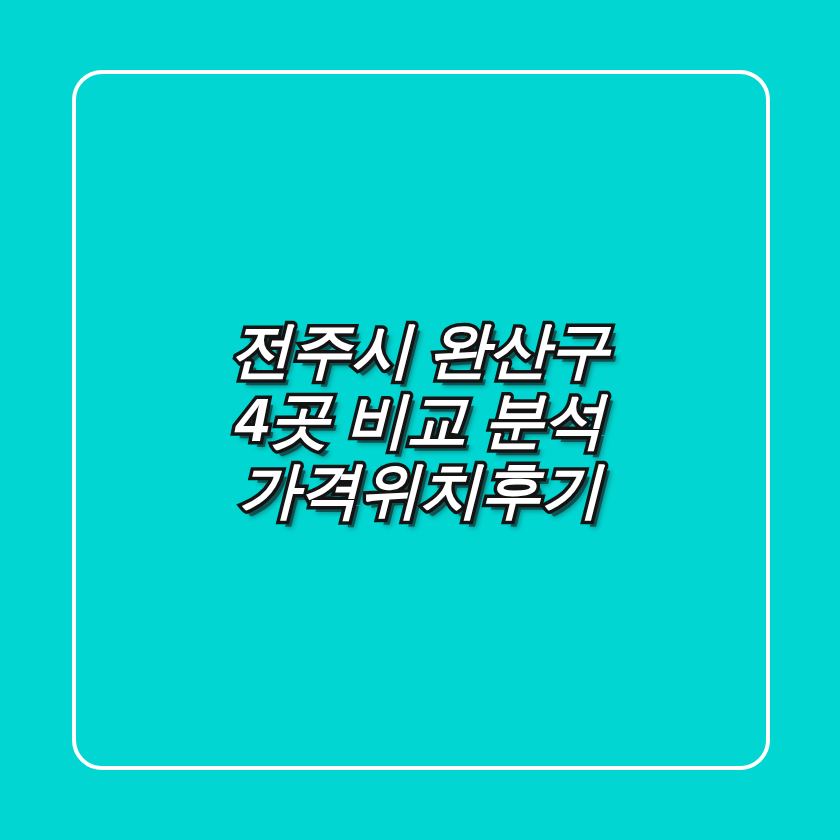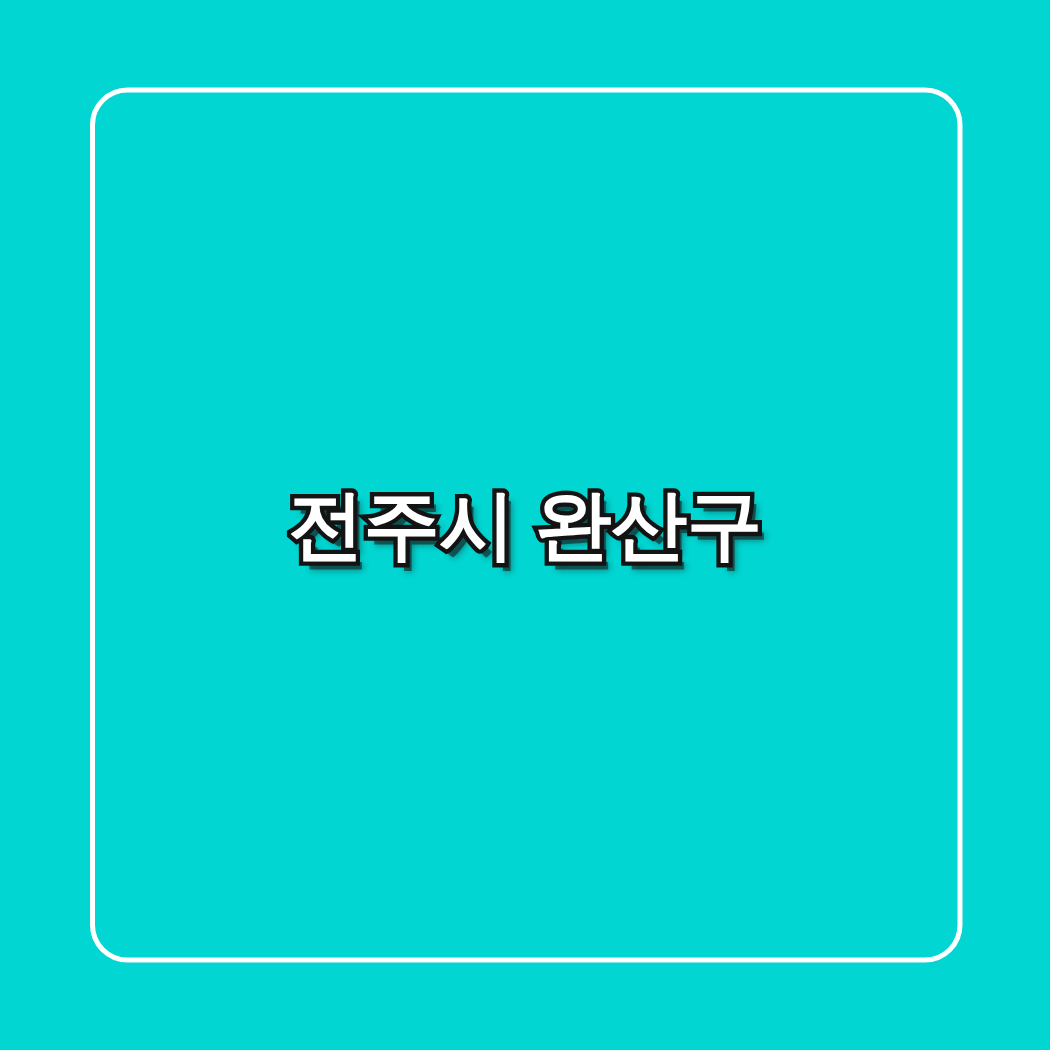--- a/index.html
+++ b/index.html
@@ -55,26 +55,29 @@
     font-weight: 700;
     color: #ffffff;
     letter-spacing: -0.5px;
     white-space: nowrap;
     
     -webkit-text-stroke: 7px #141414;
     paint-order: stroke fill;
     text-shadow:
        5px 6px 0 rgba(20,20,20,0.55),
        6px 7px 5px rgba(20,20,20,0.40);
+    font-style: italic;
   }
 </style>
 </head>
 <body>
 
 <div id="thumbnail-card">
 
   <div id="frame-border"></div>
 
   <div id="title-block">
     <span class="title-line">전주시 완산구</span>
+    <span class="title-line">4곳 비교 분석</span>
+    <span class="title-line">가격위치후기</span>
   </div>
 
 </div>
 
 </body></html>

